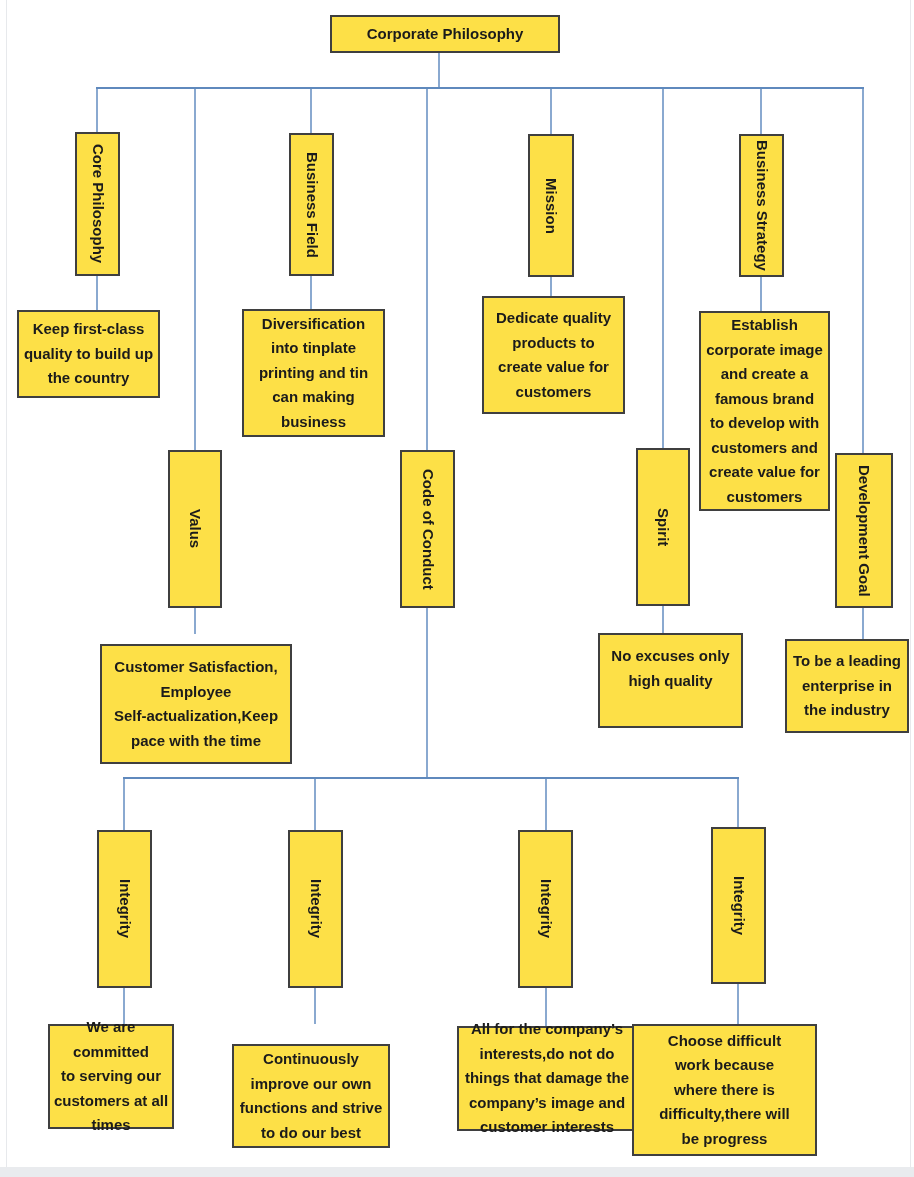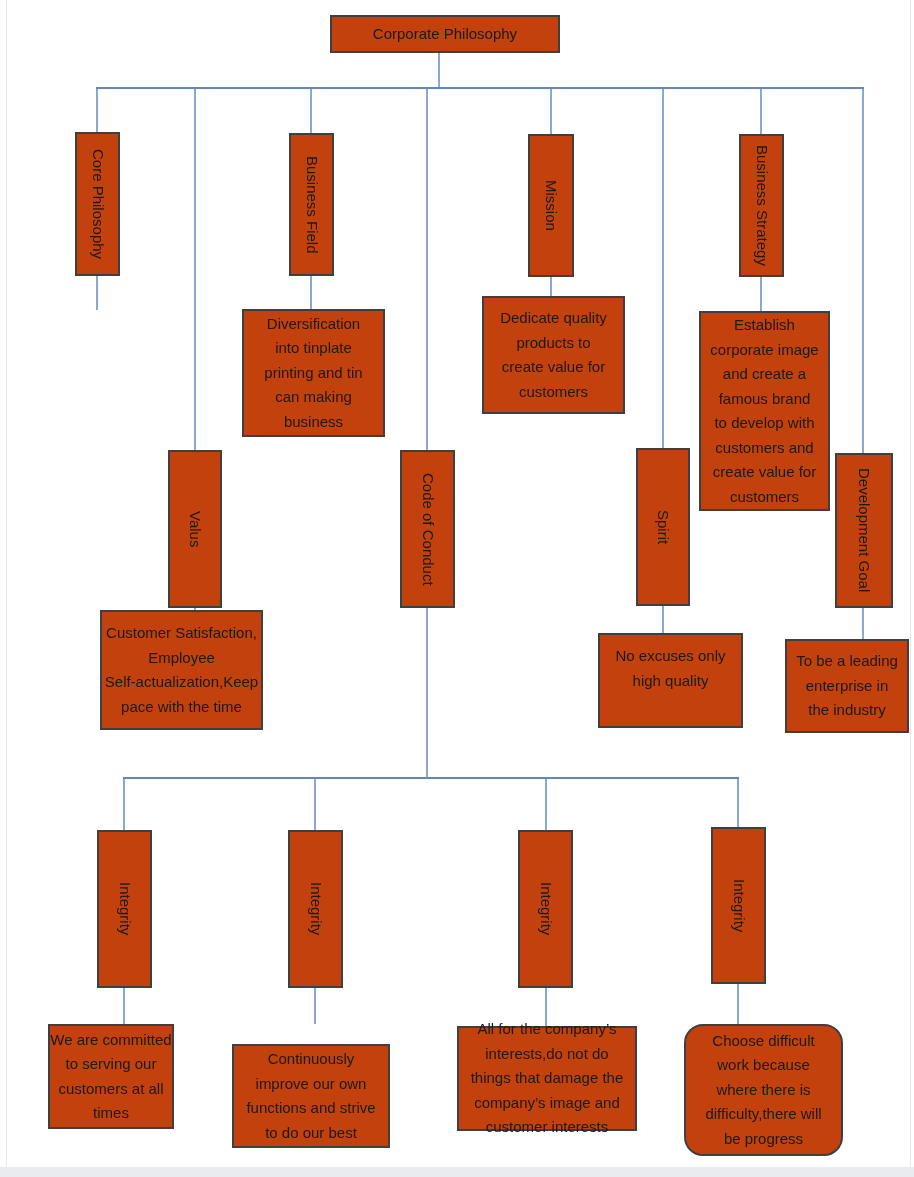--- a/index.html
+++ b/index.html
@@ -4,23 +4,23 @@
 <style>
   html,body { margin:0; padding:0; background:#ffffff; }
   .page {
     position:relative; width:914px; height:1177px; background:#ffffff;
     font-family:"Liberation Sans", sans-serif; color:#1b1b1b; overflow:hidden;
   }
   .edge-v { position:absolute; width:1px; top:0; height:1167px; background:#e7e9ec; }
   .bottom-band { position:absolute; left:0; bottom:0; width:914px; height:10px; background:#e9ebee; }
 
   .box {
-    position:absolute; box-sizing:border-box; border:2px solid #3f3f3f; background:#c2410c;
+    position:absolute; box-sizing:border-box; border:2px solid #3f3f3f; background:#fde047;
     display:flex; align-items:center; justify-content:center; text-align:center;
-    font-size:15px; line-height:24.5px;
+    font-size:15px; line-height:24.5px;font-weight:bold;
   }
   .vbox { writing-mode:vertical-rl; text-orientation:mixed; }
   .desc { white-space:pre-line; }
   .pad-top { align-items:flex-start; padding-top:9px; }
 
   .hline { position:absolute; height:2px; background:#5f89bd; }
   .vline { position:absolute; width:2px; background:#8aa9d0; }
 </style>
 </head>
 <body>
@@ -73,20 +73,25 @@
   <div class="box vbox" style="left:289px; top:133px; width:45px; height:143px;">
     <span>Business Field</span>
   </div>
   <div class="box vbox" style="left:528px; top:134px; width:46px; height:143px;">
     <span>Mission</span>
   </div>
   <div class="box vbox" style="left:739px; top:134px; width:45px; height:143px;">
     <span>Business Strategy</span>
   </div>
 
+  <div class="box" style="left:17px; top:310px; width:143px; height:88px;">
+    <span class="desc">Keep first-class
+quality to build up
+the country</span>
+  </div>
   <div class="box" style="left:242px; top:309px; width:143px; height:128px;">
     <span class="desc">Diversification
 into tinplate
 printing and tin
 can making
 business</span>
   </div>
   <div class="box" style="left:482px; top:296px; width:143px; height:118px;">
     <span class="desc">Dedicate quality
 products to
@@ -110,21 +115,21 @@
   <div class="box vbox" style="left:400px; top:450px; width:55px; height:158px;">
     <span>Code of Conduct</span>
   </div>
   <div class="box vbox" style="left:636px; top:448px; width:54px; height:158px;">
     <span>Spirit</span>
   </div>
   <div class="box vbox" style="left:835px; top:453px; width:58px; height:155px;">
     <span>Development Goal</span>
   </div>
 
-  <div class="box" style="left:100px; top:610px; width:163px; height:120px;">
+  <div class="box" style="left:100px; top:644px; width:192px; height:120px;">
     <span class="desc">Customer Satisfaction,
 Employee
 Self-actualization,Keep
 pace with the time</span>
   </div>
   <div class="box pad-top" style="left:598px; top:633px; width:145px; height:95px;">
     <span class="desc">No excuses only
 high quality</span>
   </div>
   <div class="box" style="left:785px; top:639px; width:124px; height:94px;">
@@ -158,21 +163,21 @@
 functions and strive
 to do our best</span>
   </div>
   <div class="box" style="left:457px; top:1026px; width:180px; height:105px;">
     <span class="desc">All for the company’s
 interests,do not do
 things that damage the
 company’s image and
 customer interests</span>
   </div>
-  <div class="box" style="left:684px; top:1024px; width:159px; height:132px;border-radius:19px;">
+  <div class="box" style="left:632px; top:1024px; width:185px; height:132px;">
     <span class="desc">Choose difficult
 work because
 where there is
 difficulty,there will
 be progress</span>
   </div>
 
 </div>
 
 </body></html>

